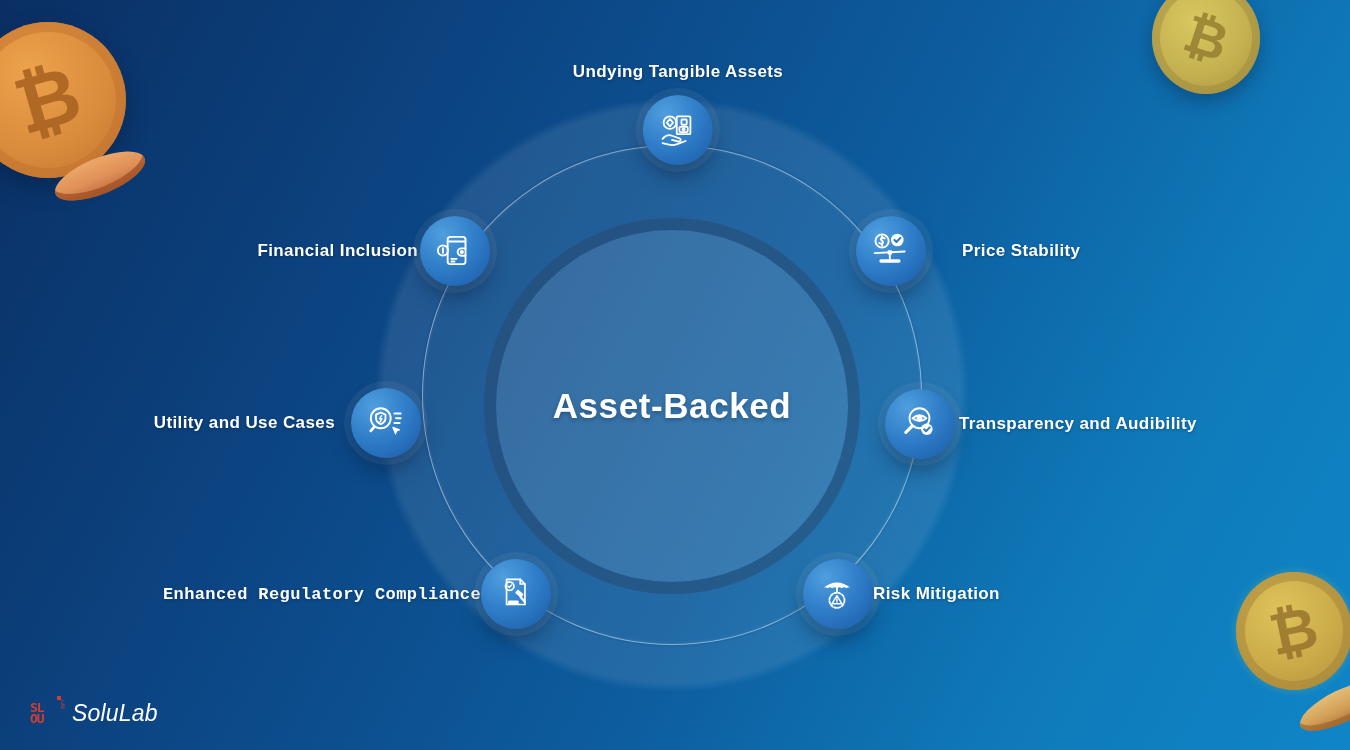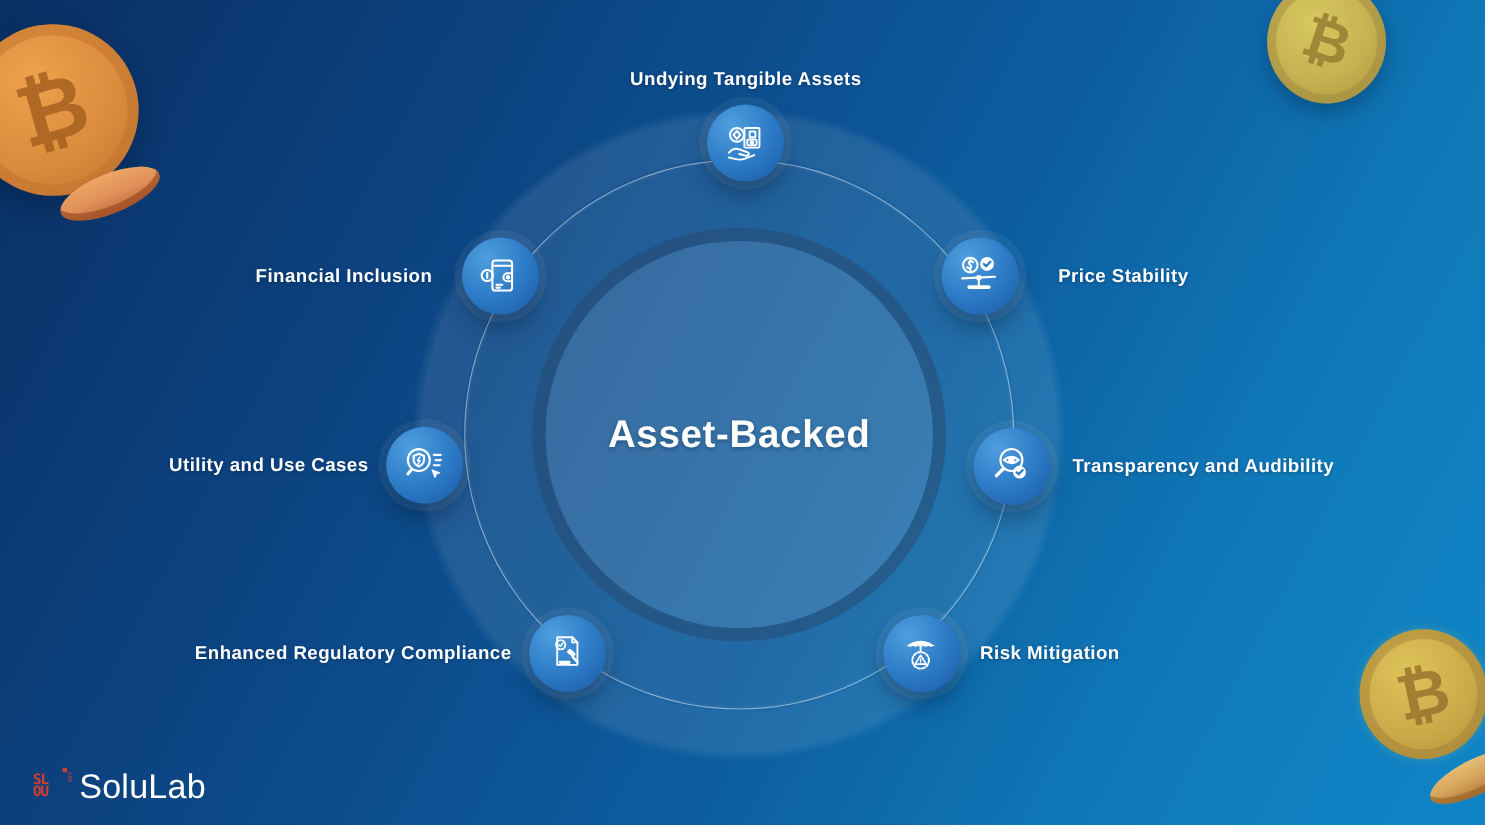--- a/index.html
+++ b/index.html
@@ -28,51 +28,51 @@
     box-shadow:inset 0 0 0 9px rgba(160,125,55,.45), 0 0 10px rgba(190,220,120,.25);}
   .coin-br .coin-b{font-size:58px;color:rgba(150,115,45,.85);transform:rotate(-12deg);}
   .coin-br2{left:1296px;top:690px;width:92px;height:32px;transform:rotate(-26deg);
     background:linear-gradient(180deg,#e4bd76 0%,#d3a058 55%,#b27a3e 100%);
     box-shadow:inset 0 -6px 0 rgba(150,95,35,.6);}
   
   .halo{position:absolute;left:362px;top:85px;width:620px;height:620px;pointer-events:none;
     background:radial-gradient(circle,rgba(255,255,255,0) 246px,rgba(255,255,255,.09) 253px,rgba(255,255,255,.09) 288px,rgba(255,255,255,0) 297px);}
   .outer-circle{position:absolute;left:422px;top:145px;width:500px;height:500px;border-radius:50%;
     box-sizing:border-box;background:rgba(255,255,255,.09);border:1.5px solid rgba(255,255,255,.45);}
-  .inner-circle{position:absolute;left:484px;top:207px;width:376px;height:376px;border-radius:50%;
+  .inner-circle{position:absolute;left:484px;top:218px;width:376px;height:376px;border-radius:50%;
     box-sizing:border-box;background:rgba(255,255,255,.10);border:12px solid rgba(10,45,85,.42);
     display:flex;flex-direction:column;align-items:center;justify-content:center;gap:10px;}
   .center-title{display:flex;flex-direction:column;align-items:center;gap:12px;text-align:center;}
   .center-title div{font-size:35px;font-weight:800;letter-spacing:.6px;
     text-shadow:0 2px 4px rgba(4,28,58,.35);}
   
   .feature{position:absolute;display:flex;align-items:center;}
   .flabel{font-size:17px;font-weight:700;letter-spacing:.4px;white-space:nowrap;
     text-shadow:0 1px 3px rgba(3,25,55,.4);}
   .icircle{width:70px;height:70px;border-radius:50%;flex:0 0 auto;
     display:flex;align-items:center;justify-content:center;
     background:radial-gradient(circle at 32% 26%,#4f9ede 0%,#2f7dc8 48%,#1a5aa6 100%);
     box-shadow:0 0 0 7px rgba(255,255,255,.06), 0 12px 20px rgba(4,24,52,.4);}
   .icircle svg{width:42px;height:42px;}
   .f-top{left:678px;top:62px;transform:translateX(-50%);flex-direction:column;gap:13px;}
-  .f-fin  {top:216px;right:860px;gap:27px;}
+  .f-fin  {top:216px;right:860px;gap:2px;}
   .f-price{top:216px;left:856px;gap:36px;}
   .f-util {top:388px;right:929px;gap:16px;}
-  .f-trans{top:389px;left:885px;gap:20px;}
-  .f-enh  {top:559px;right:799px;gap:16px;}
-  .f-risk {top:559px;left:803px;gap:18px;}
+  .f-trans{top:389px;left:885px;gap:4px;}
+  .f-enh  {top:559px;right:799px;gap:0;font-family:Liberation Mono, monospace;}
+  .f-risk {top:559px;left:803px;}
   
   .brand{position:absolute;left:30px;top:697px;display:flex;align-items:center;gap:10px;justify-content:flex-end;}
   .glyph{position:relative;width:32px;height:32px;display:flex;flex-direction:column;justify-content:center;}
   .g-row{font-family:"DejaVu Sans Mono",monospace;font-weight:bold;font-size:13px;line-height:11px;
     color:#d93b2c;letter-spacing:-1px;}
   .g-side{position:absolute;right:-3px;top:3px;font-size:5px;line-height:5px;color:#d93b2c;
     font-family:"DejaVu Sans Mono",monospace;writing-mode:vertical-rl;letter-spacing:0;}
   .g-dot{position:absolute;right:1px;top:-1px;width:4px;height:4px;background:#d93b2c;}
-  .brand-name{font-size:31px;font-weight:500;color:#fff;letter-spacing:.2px;}
+  .brand-name{font-size:23px;font-weight:500;color:#fff;letter-spacing:.2px;font-style:italic;}
   svg{overflow:visible;}
 </style>
 </head>
 <body>
 
 <div class="stage">
 
   <div class="coin coin-tl">
     <span class="coin-b">₿</span>
   </div>

